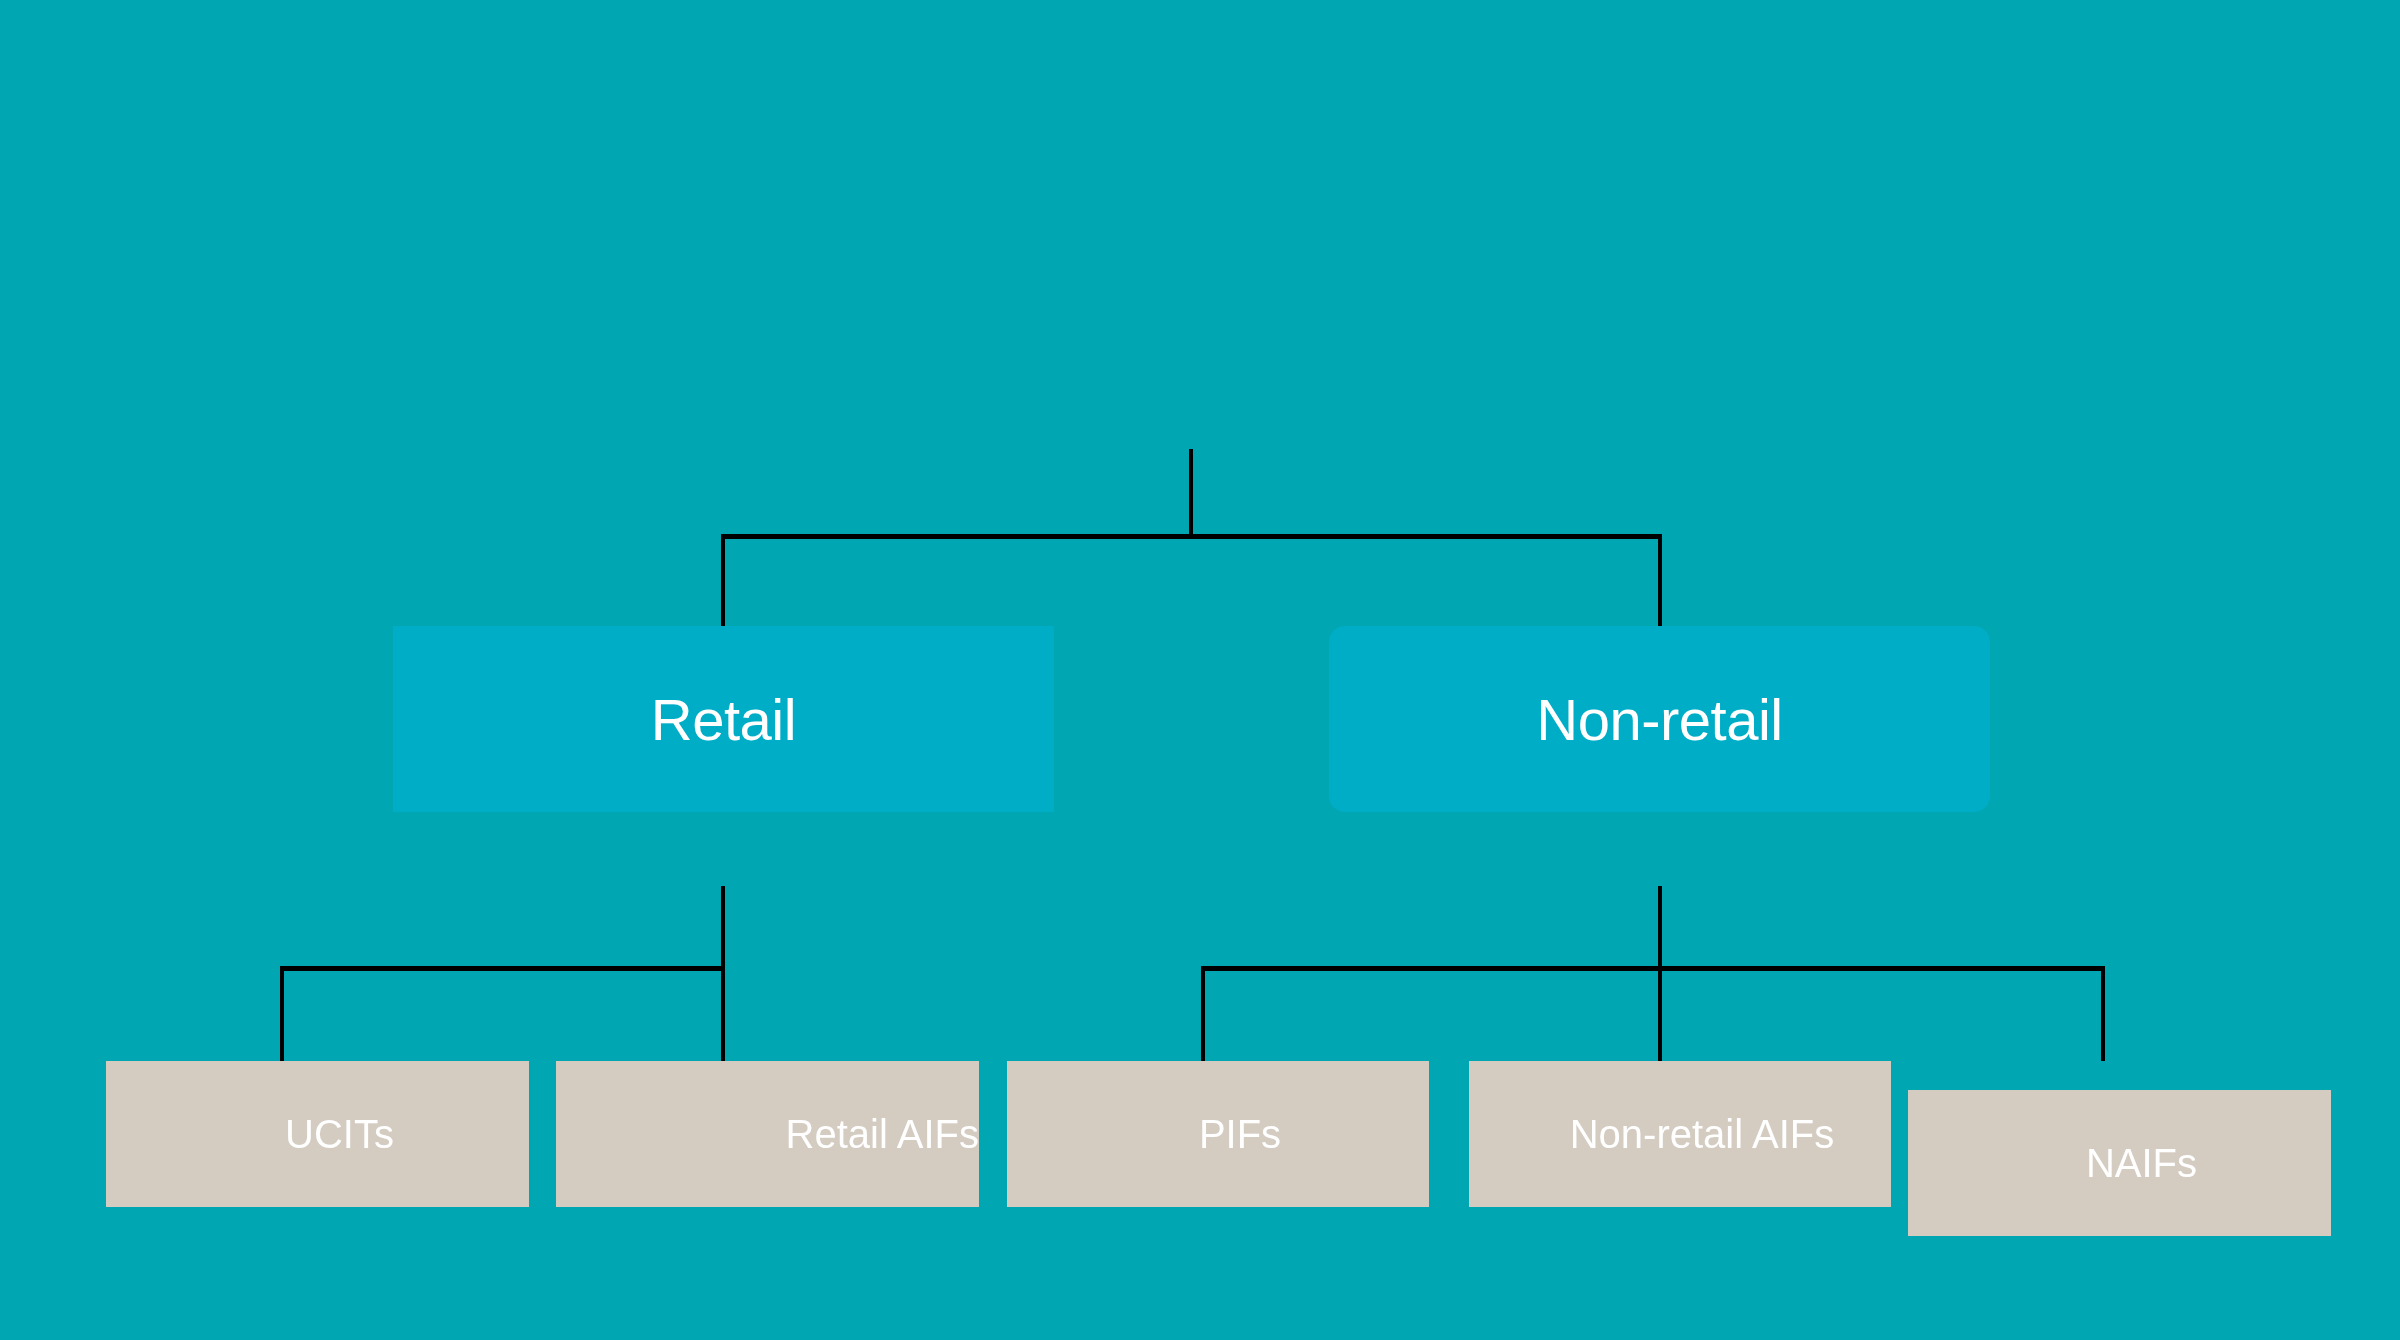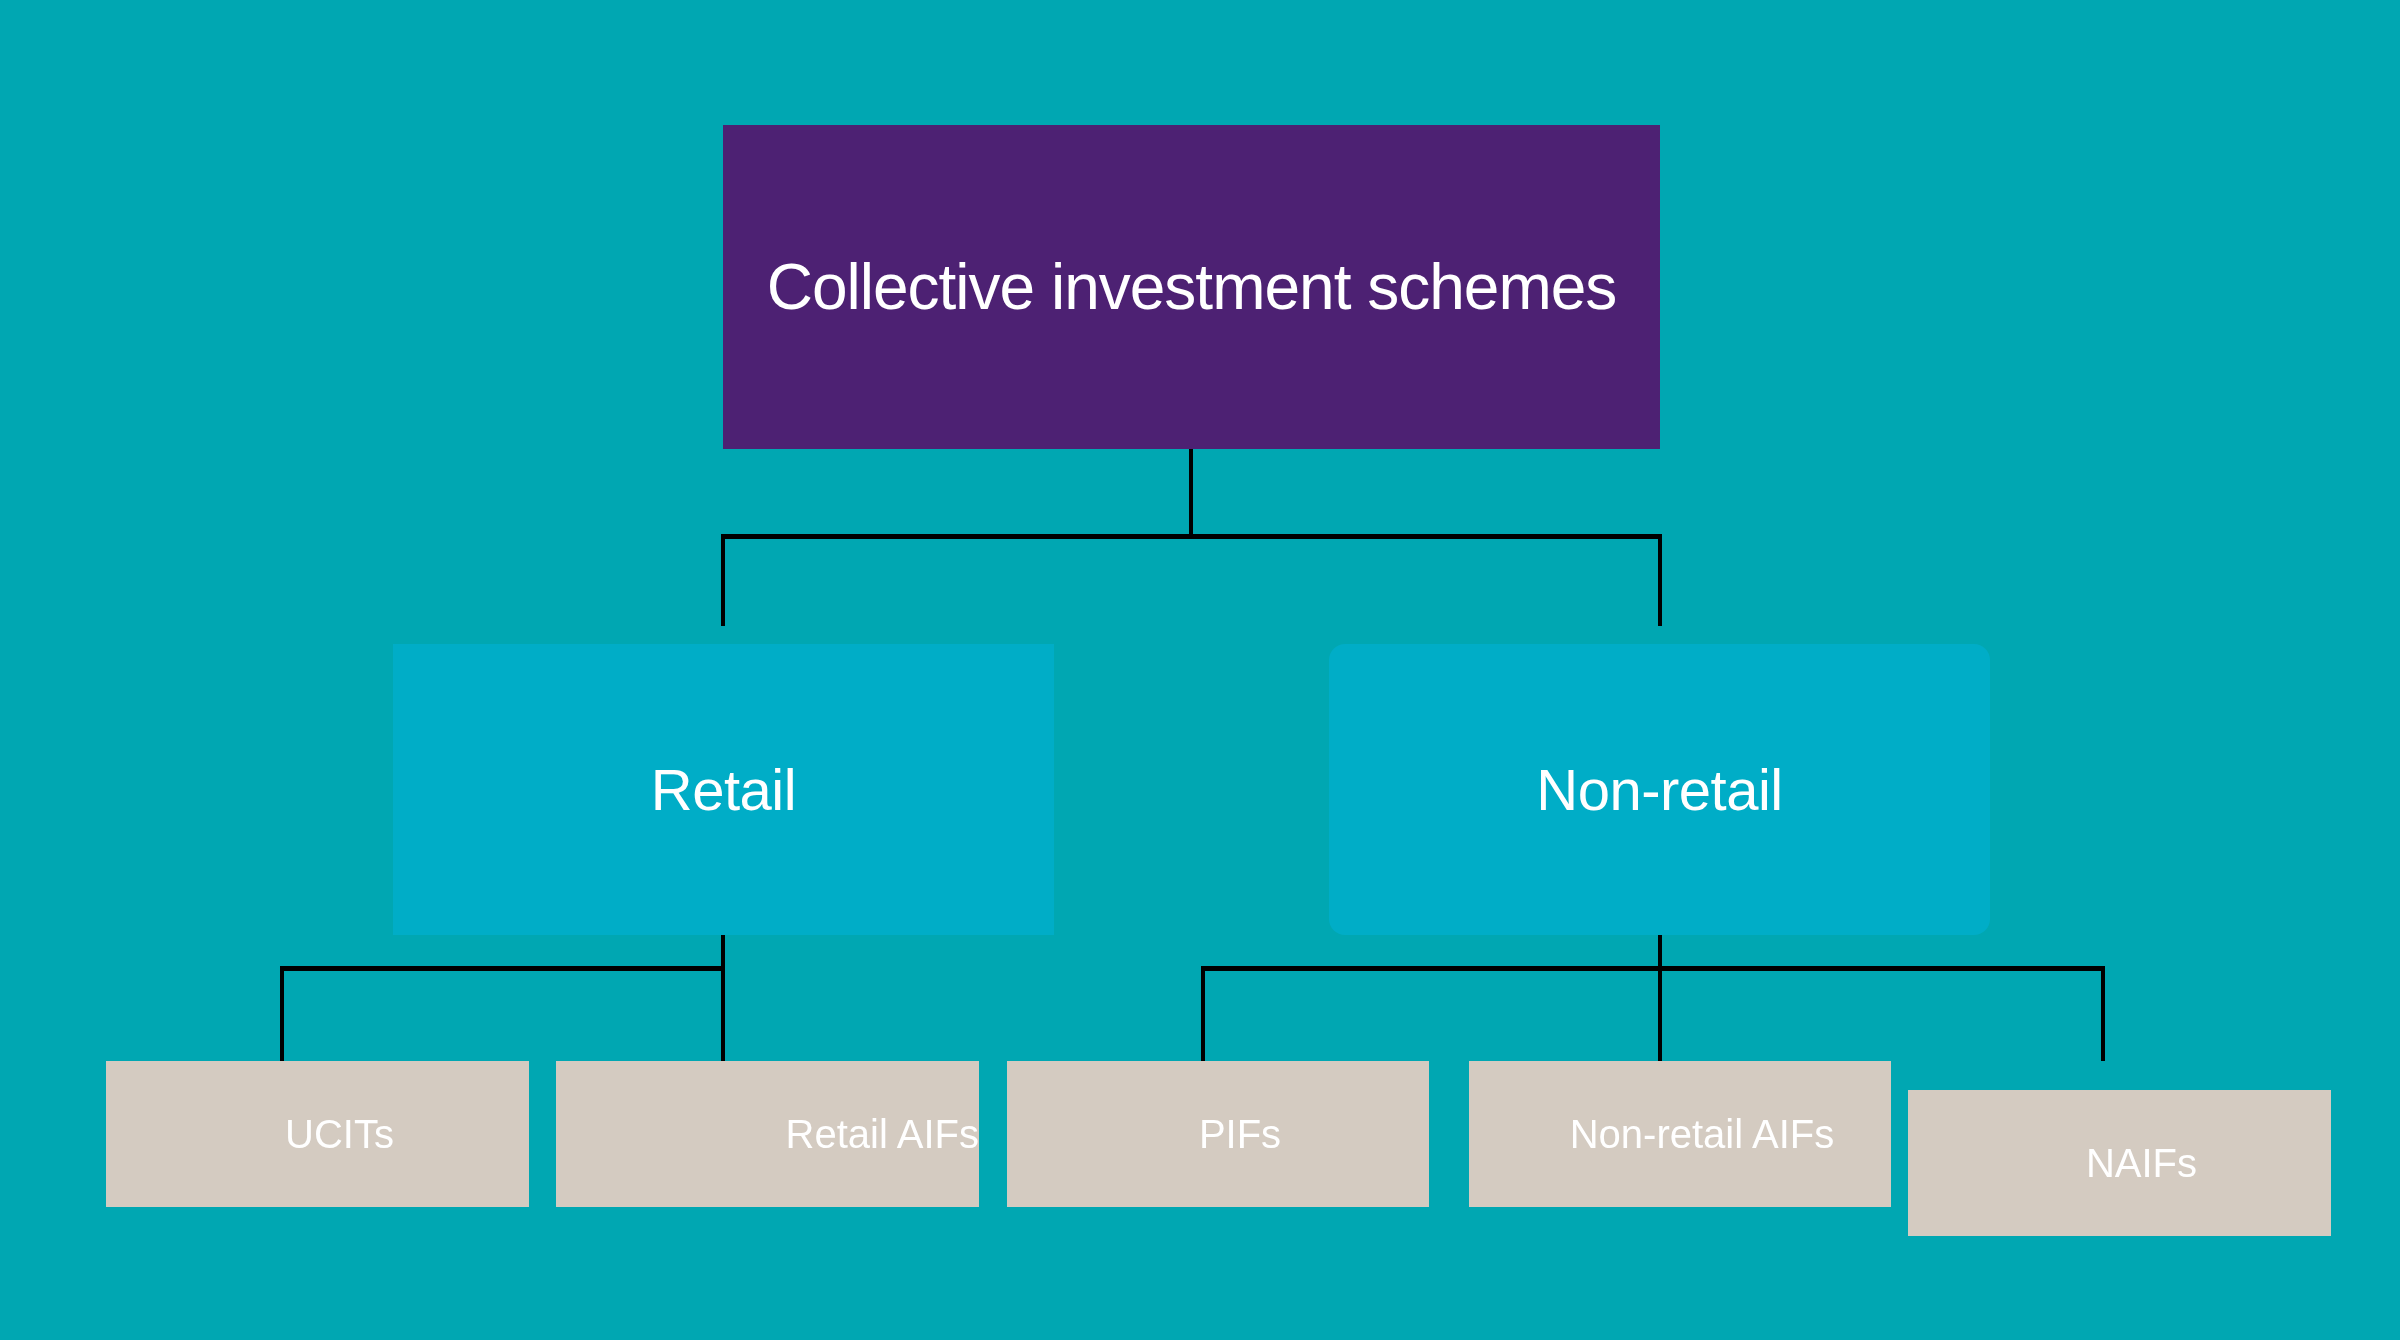--- a/index.html
+++ b/index.html
@@ -29,22 +29,22 @@
     font-weight: 300;
   }
   .node.root {
     left: 723px; top: 125px;
     width: 937px; height: 324px;
     background: var(--root-box, #4D2173);
     font-size: 64px;
     letter-spacing: -1px;
   }
   .node.branch {
-    top: 644px;
-    width: 661px; height: 291px;
+    top: 626px;
+    width: 661px; height: 186px;
     background: var(--branch-box, #00ADC7);
     font-size: 58px;
     letter-spacing: -0.5px;
   }
   .node.branch.b0 { left: 393px; }
   .node.branch.b1 { left: 1329px; border-radius: 16px; }
   .node.leaf {
     top: 1061px;
     height: 146px;
     background: var(--leaf-box, #D4CBC1);
@@ -82,23 +82,20 @@
   <div class="connector c-retail-drop"></div>
   <div class="connector c-non-retail-drop"></div>
   <div class="connector c-retail-stem"></div>
   <div class="connector c-retail-crossbar"></div>
   <div class="connector c-ucits-drop"></div>
   <div class="connector c-non-retail-stem"></div>
   <div class="connector c-non-retail-crossbar"></div>
   <div class="connector c-pifs-drop"></div>
   <div class="connector c-naifs-drop"></div>
 
-  <div class="node root">
-    <span>Collective investment schemes</span>
-  </div>
 
   <div class="node branch b0">
     <span>Retail</span>
   </div>
   <div class="node branch b1">
     <span>Non-retail</span>
   </div>
 
   <div class="node leaf l0">
     <span>UCITs</span>

